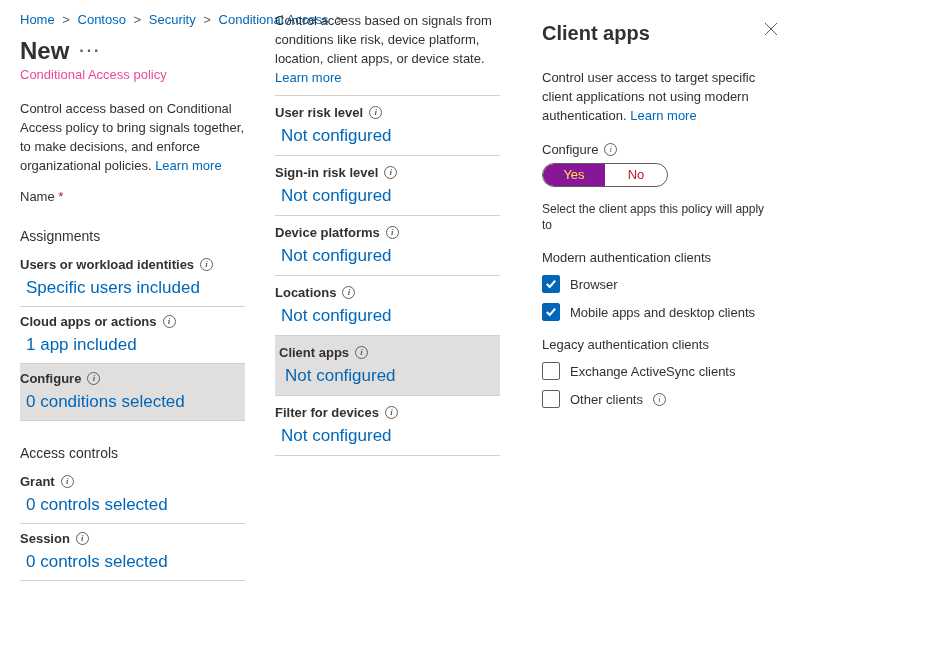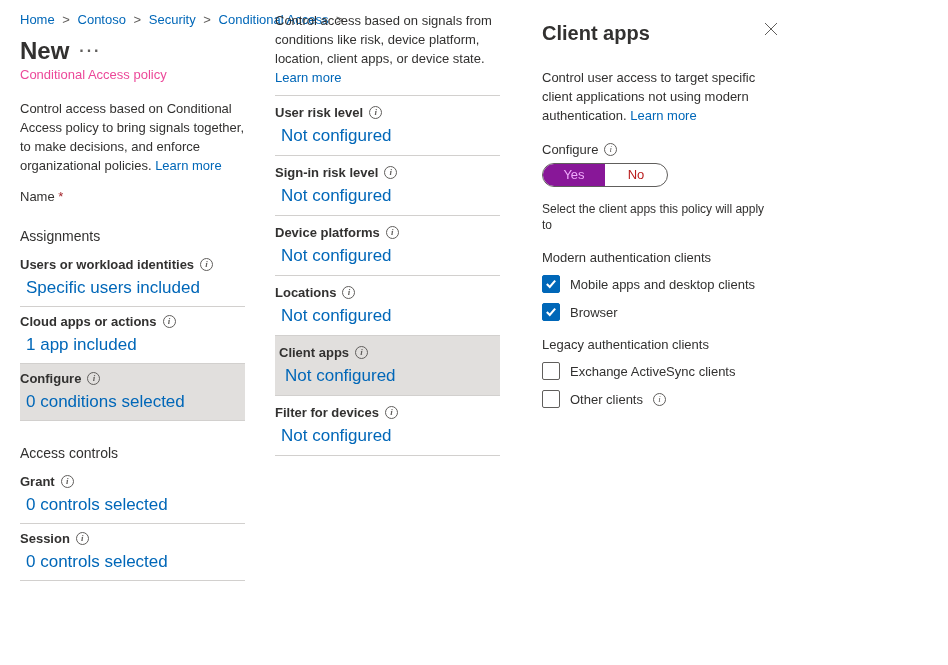--- a/index.html
+++ b/index.html
@@ -30,21 +30,21 @@
   .col2 .row.selected { padding-left:4px; padding-right:4px; }
   
   .panel { width:280px; border-left:0; padding:22px 26px 0 22px; position:relative; }
   .panel::before { content:""; position:absolute; left:0; top:0; bottom:0; width:0; }
   .panel-title { font-size:20px; font-weight:600; margin:0 0 24px 0; }
   .close { position:absolute; top:22px; right:22px; cursor:pointer; color:#605e5c; }
   .close svg { width:14px; height:14px; display:block; }
   .toggle-label { display:flex; align-items:center; gap:6px; margin:16px 0 6px 0; }
   .toggle { display:inline-flex; border:1px solid #605e5c; border-radius:14px; overflow:hidden; height:24px; width:126px; }
   .toggle div { flex:1; display:flex; align-items:center; justify-content:center; font-size:13px; cursor:pointer; }
-  .toggle .on { background:#881798; color:#f0abfc; border-radius:12px 0 0 12px; }
+  .toggle .on { background:#881798; color:#fde047; border-radius:12px 0 0 12px; }
   .toggle .off { color:#b91c1c; }
   .panel-sub { font-size:12px; margin:14px 0 10px 0; line-height:1.4;}
   .group-title { font-size:13px; margin:16px 0 10px 0; }
   .cb-row { display:flex; align-items:center; gap:10px; margin:10px 0; cursor:pointer; }
   .cb { width:18px; height:18px; border:1px solid #605e5c; border-radius:2px; display:flex; align-items:center; justify-content:center; flex-shrink:0;}
   .cb.checked { background:#0067b8; border-color:#0067b8; }
   .cb.checked svg { width:12px; height:10px; }
   .cb.checked svg path { stroke:#fff; stroke-width:2.5; fill:none; }
 </style>
 </head>
@@ -187,29 +187,29 @@
     </div>
     <div class="panel-sub">Select the client apps this policy will apply to</div>
     <div class="group-title">Modern authentication clients</div>
     <div id="group1">
         <div class="cb-row">
           <span class="cb checked">
             <svg viewBox="0 0 14 12">
               <path d="M2 6 L5.5 9.5 L12 2"></path>
             </svg>
           </span>
-          <span>Mobile apps and desktop clients</span>
+          <span>Browser</span>
         </div>
         <div class="cb-row">
           <span class="cb checked">
             <svg viewBox="0 0 14 12">
               <path d="M2 6 L5.5 9.5 L12 2"></path>
             </svg>
           </span>
-          <span>Browser</span>
+          <span>Mobile apps and desktop clients</span>
         </div>
       </div>
     <div class="group-title">Legacy authentication clients</div>
     <div id="group2">
         <div class="cb-row">
           <span class="cb"></span>
           <span>Exchange ActiveSync clients</span>
         </div>
         <div class="cb-row">
           <span class="cb"></span>

